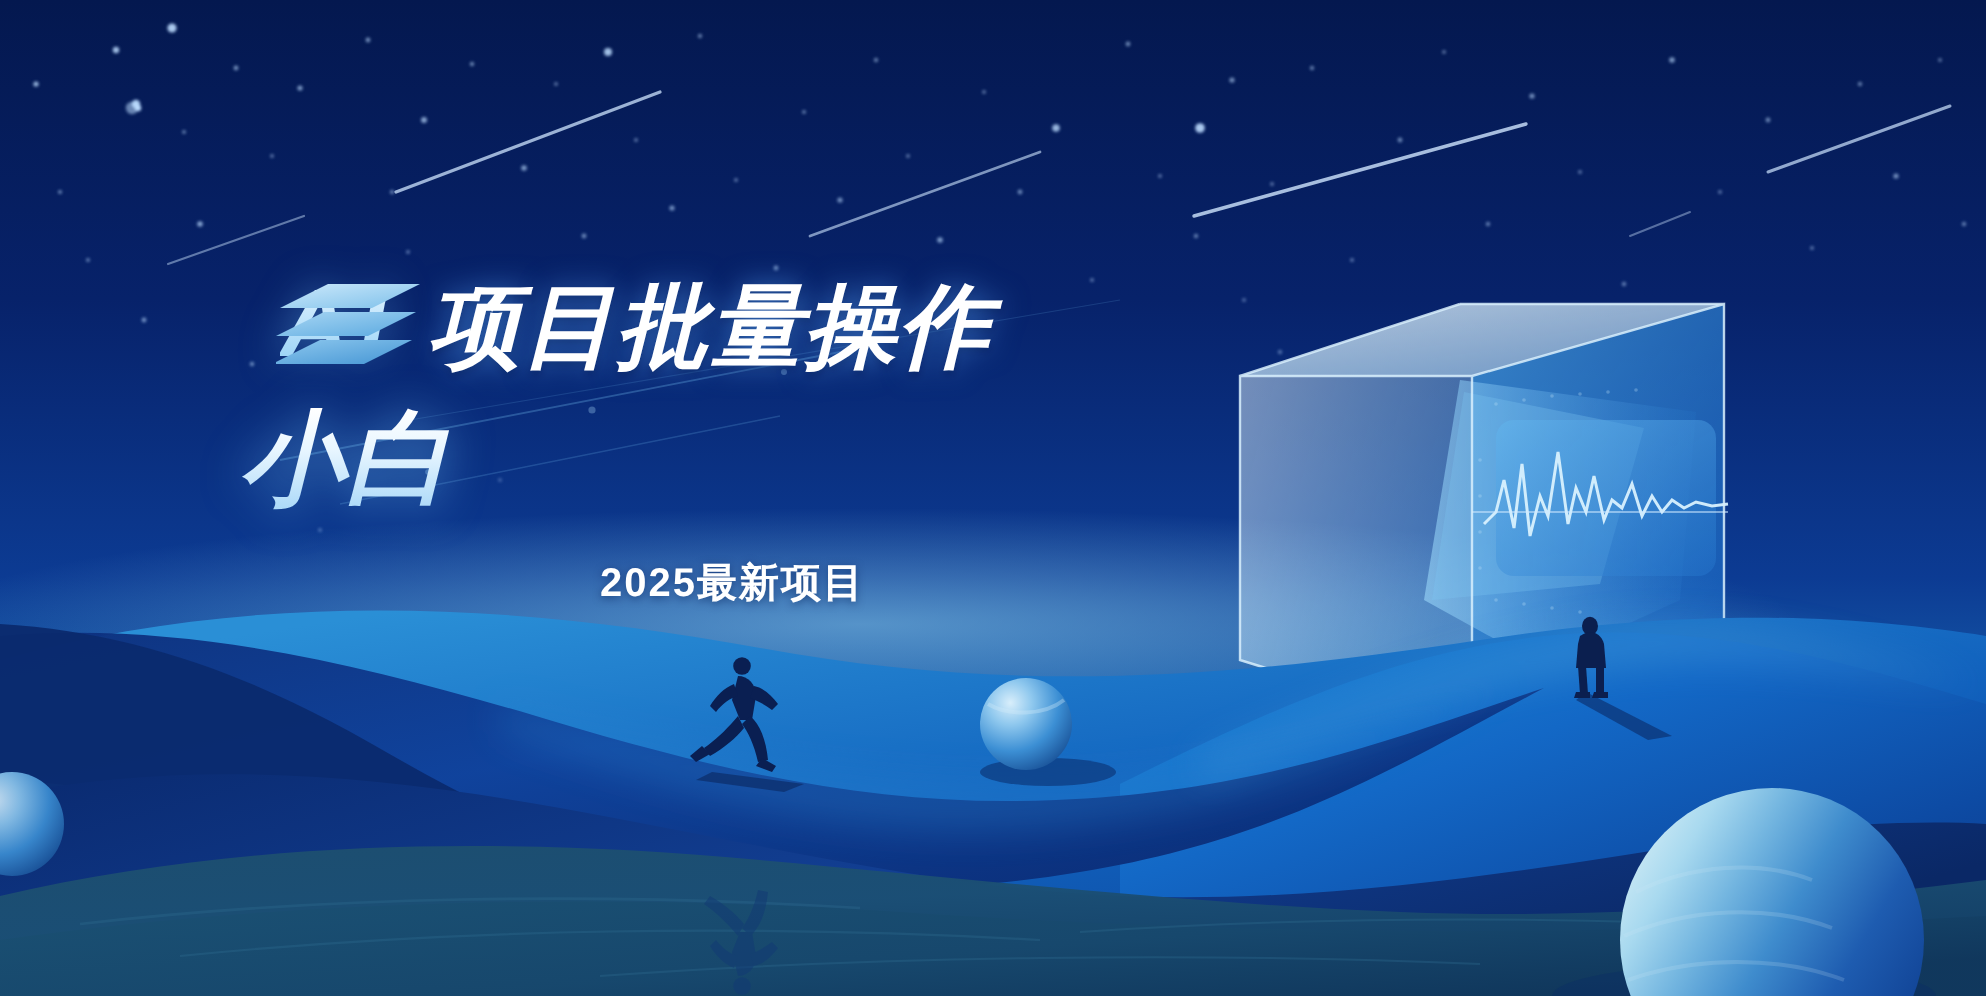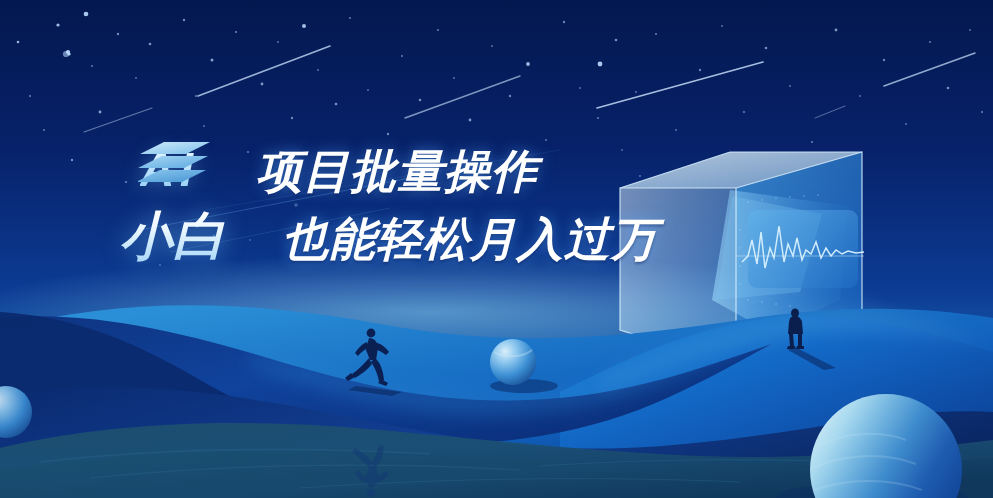--- a/index.html
+++ b/index.html
@@ -29,25 +29,24 @@
   .text-block {
     position: absolute;
     left: 0;
     top: 132px;
     width: 760px;
     z-index: 40;
     pointer-events: none;
   }
   .headline-row {
     display: flex;
-    align-items: flex-end;
+    align-items: center;
     height: 62px;
     padding-left: 140px;
     box-sizing: border-box;
-    gap: 42px;
   }
   .headline-row.row2 {
     height: 64px;
     margin-top: 4px;
     padding-left: 120px;
   }
   .ai-word {
     font-size: 48px;
     font-weight: bold;
     font-style: italic;
@@ -430,18 +429,18 @@
           <linearGradient id="lyr3" x1="0" y1="0" x2="1" y2="1">
             <stop offset="0%" stop-color="#8ec8ee"></stop>
               <stop offset="100%" stop-color="#4495d4"></stop>
           </linearGradient>
         </defs>
         <polygon points="26,2 72,2 48,14 2,14" fill="url(#lyr1)"></polygon>
         <polygon points="24,16 70,16 46,28 0,28" fill="url(#lyr2)"></polygon>
         <polygon points="22,30 68,30 44,42 -2,42" fill="url(#lyr3)"></polygon>
       </svg>
       <span class="hl-accent">小白</span>
-      <span class="hl-main">也能轻松月入过万</span>
     </div>
 
+    <div class="subtitle">2025最新项目</div>
   </div>
 
 </div>
 
 </body></html>

